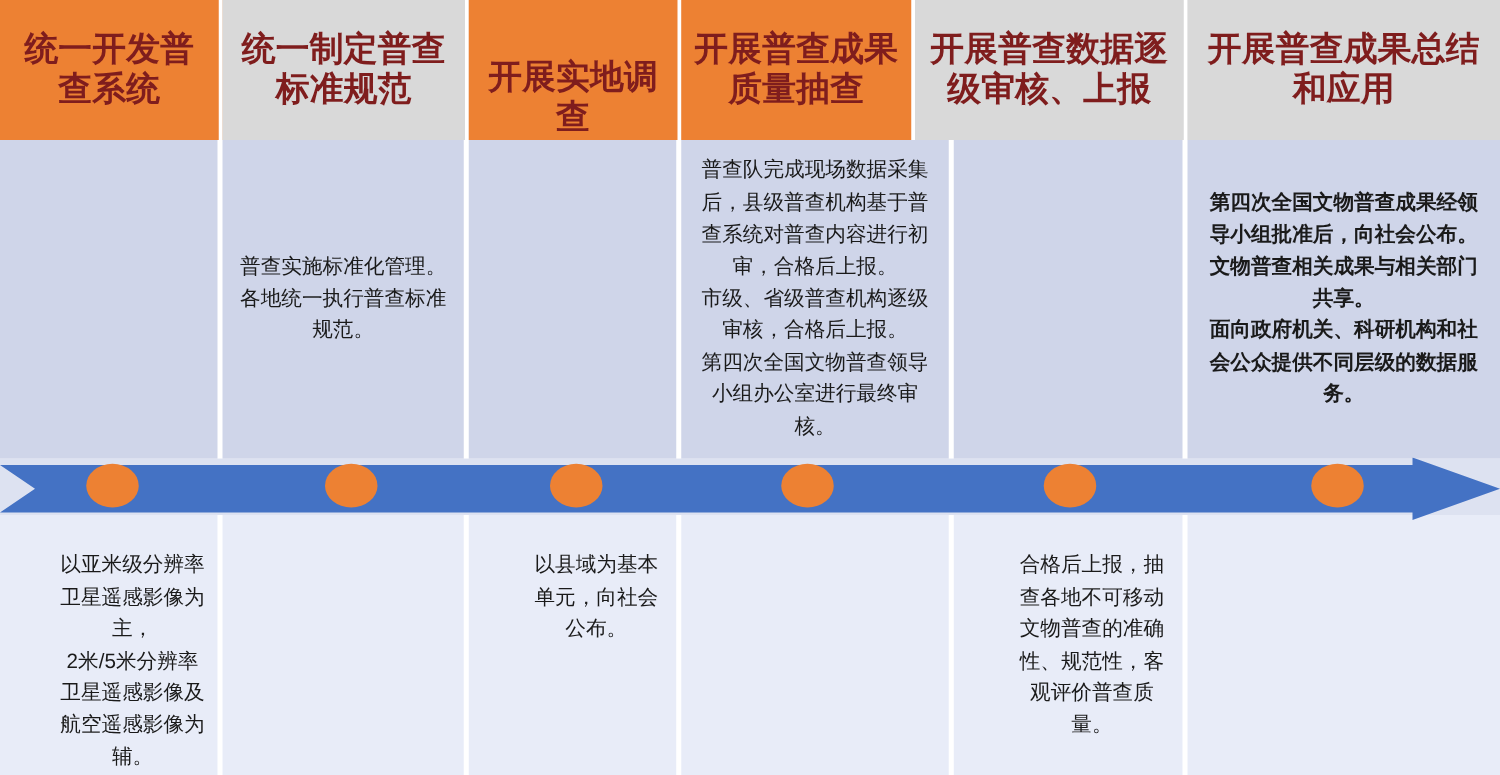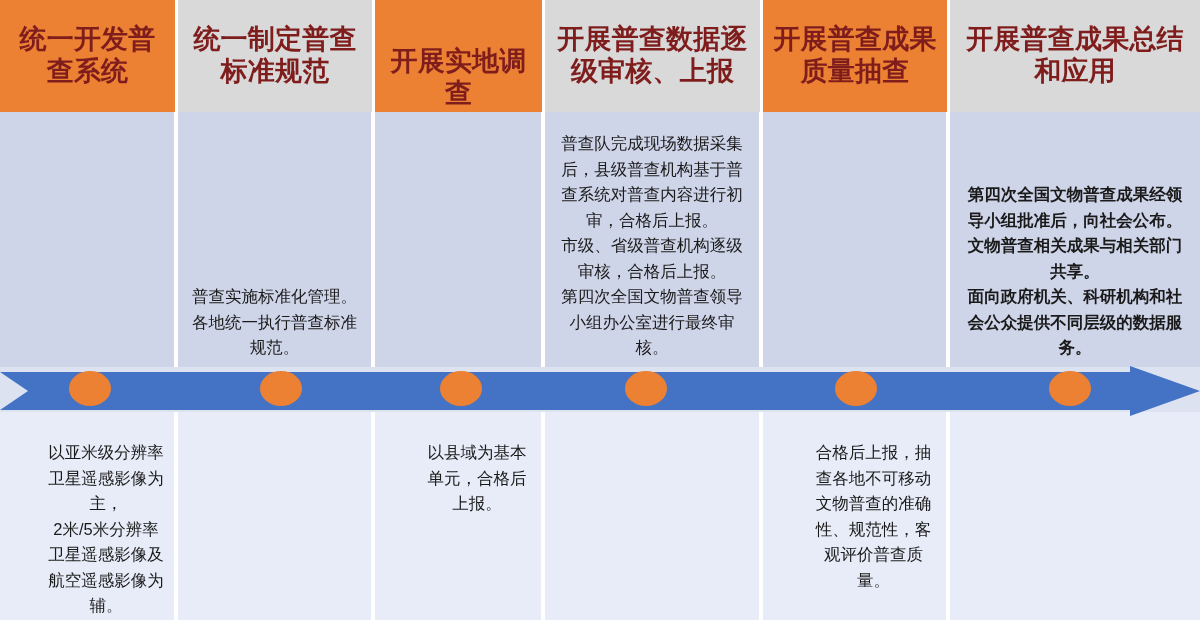--- a/index.html
+++ b/index.html
@@ -77,21 +77,21 @@
     text-align: center;
     color: #1a1a1a;
     font-size: 16.5px;
     line-height: 1.55;
     border-right: 4px solid #ffffff;
     display: flex;
     justify-content: center;
     overflow: hidden;
   }
   .body-cell:last-child { border-right: none; font-weight: bold; }
-  .body-upper .body-cell { align-items: flex-end; }
+  .body-upper .body-cell { align-items: center; }
   .body-lower .body-cell { align-items: flex-start; padding-left: 48px; }
   .body-lower .body-cell .ctext { padding-top: 22px; }
   .ctext {
     display: block;
     width: 100%;
     white-space: pre-line;
   }
 
   
   .mid-strip {
@@ -132,25 +132,25 @@
   <div class="header-band">
     <div class="header-cell accent" style="flex: 0 0 178px; width: 178px;">
       <span class="htext">统一开发普查系统</span>
     </div>
     <div class="header-cell muted" style="flex: 0 0 197px; width: 197px;">
       <span class="htext">统一制定普查标准规范</span>
     </div>
     <div class="header-cell accent" style="flex: 0 0 170px; width: 170px; align-items: flex-end;">
       <span class="htext">开展实地调查</span>
     </div>
+    <div class="header-cell accent" style="flex: 0 0 187px; width: 187px;">
+      <span class="htext">开展普查成果质量抽查</span>
+    </div>
     <div class="header-cell muted" style="flex: 0 0 218px; width: 218px;">
       <span class="htext">开展普查数据逐级审核、上报</span>
-    </div>
-    <div class="header-cell accent" style="flex: 0 0 187px; width: 187px;">
-      <span class="htext">开展普查成果质量抽查</span>
     </div>
     <div class="header-cell muted" style="flex: 0 0 250px; width: 250px;">
       <span class="htext">开展普查成果总结和应用</span>
     </div>
   </div>
 
   <div class="body-upper">
     <div class="body-cell" style="flex: 0 0 178px; width: 178px;">
       <span class="ctext"></span>
     </div>
@@ -180,21 +180,21 @@
 
   <div class="body-lower">
     <div class="body-cell" style="flex: 0 0 178px; width: 178px;">
       <span class="ctext">以亚米级分辨率卫星遥感影像为主，
 2米/5米分辨率卫星遥感影像及航空遥感影像为辅。</span>
     </div>
     <div class="body-cell" style="flex: 0 0 197px; width: 197px;">
       <span class="ctext"></span>
     </div>
     <div class="body-cell" style="flex: 0 0 170px; width: 170px;">
-      <span class="ctext">以县域为基本单元，合格后上报。</span>
+      <span class="ctext">以县域为基本单元，向社会公布。</span>
     </div>
     <div class="body-cell" style="flex: 0 0 218px; width: 218px;">
       <span class="ctext"></span>
     </div>
     <div class="body-cell" style="flex: 0 0 187px; width: 187px;">
       <span class="ctext">合格后上报，抽查各地不可移动文物普查的准确性、规范性，客观评价普查质量。</span>
     </div>
     <div class="body-cell" style="flex: 0 0 250px; width: 250px;">
       <span class="ctext"></span>
     </div>

